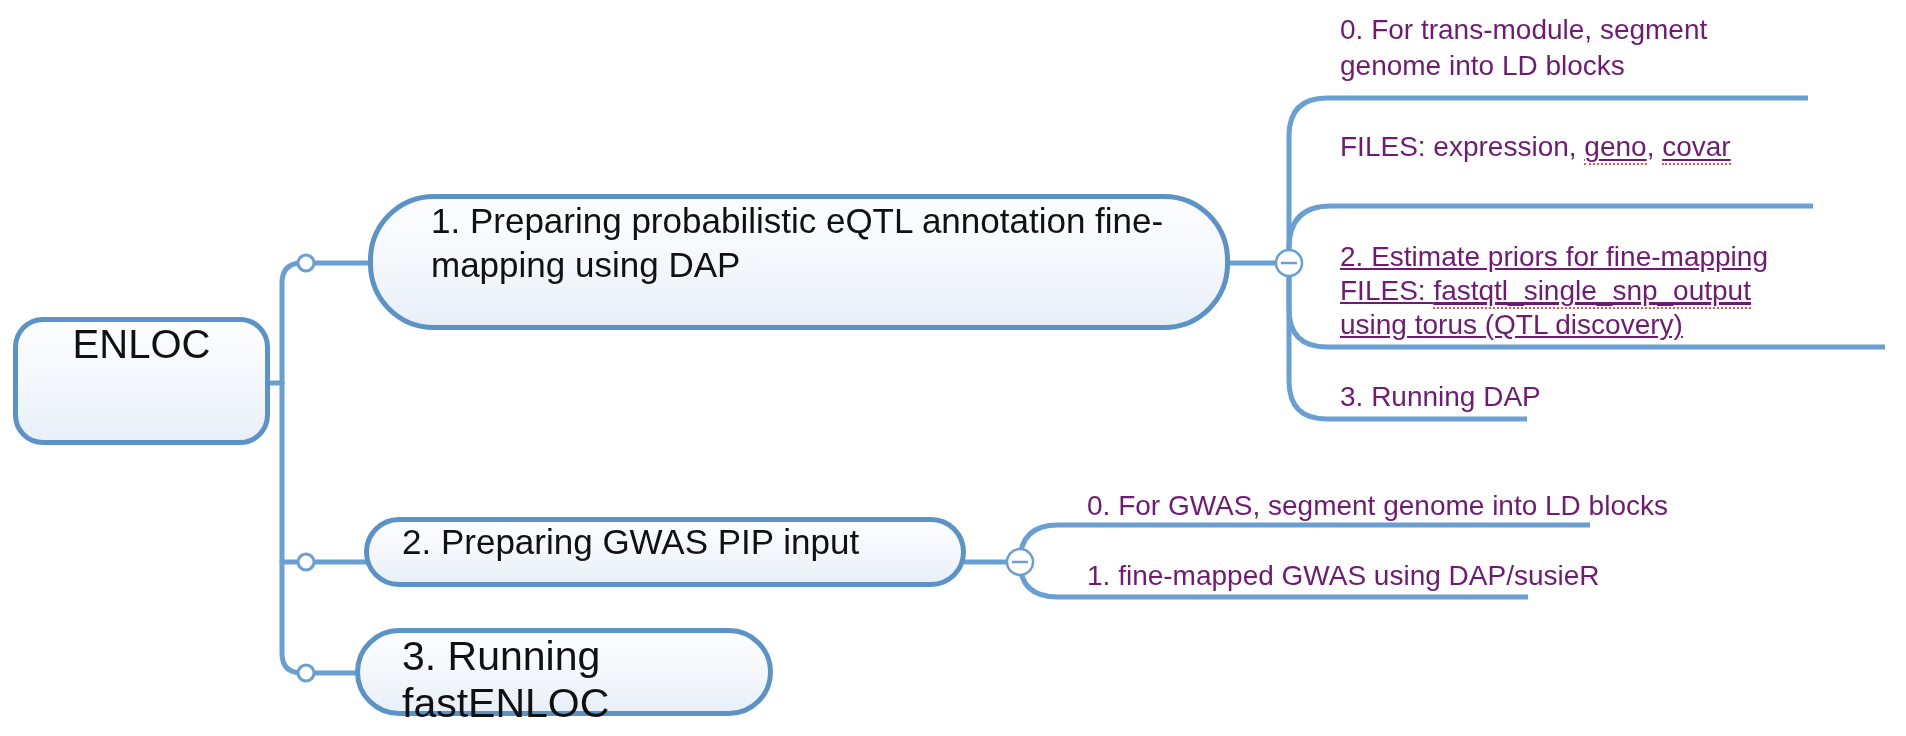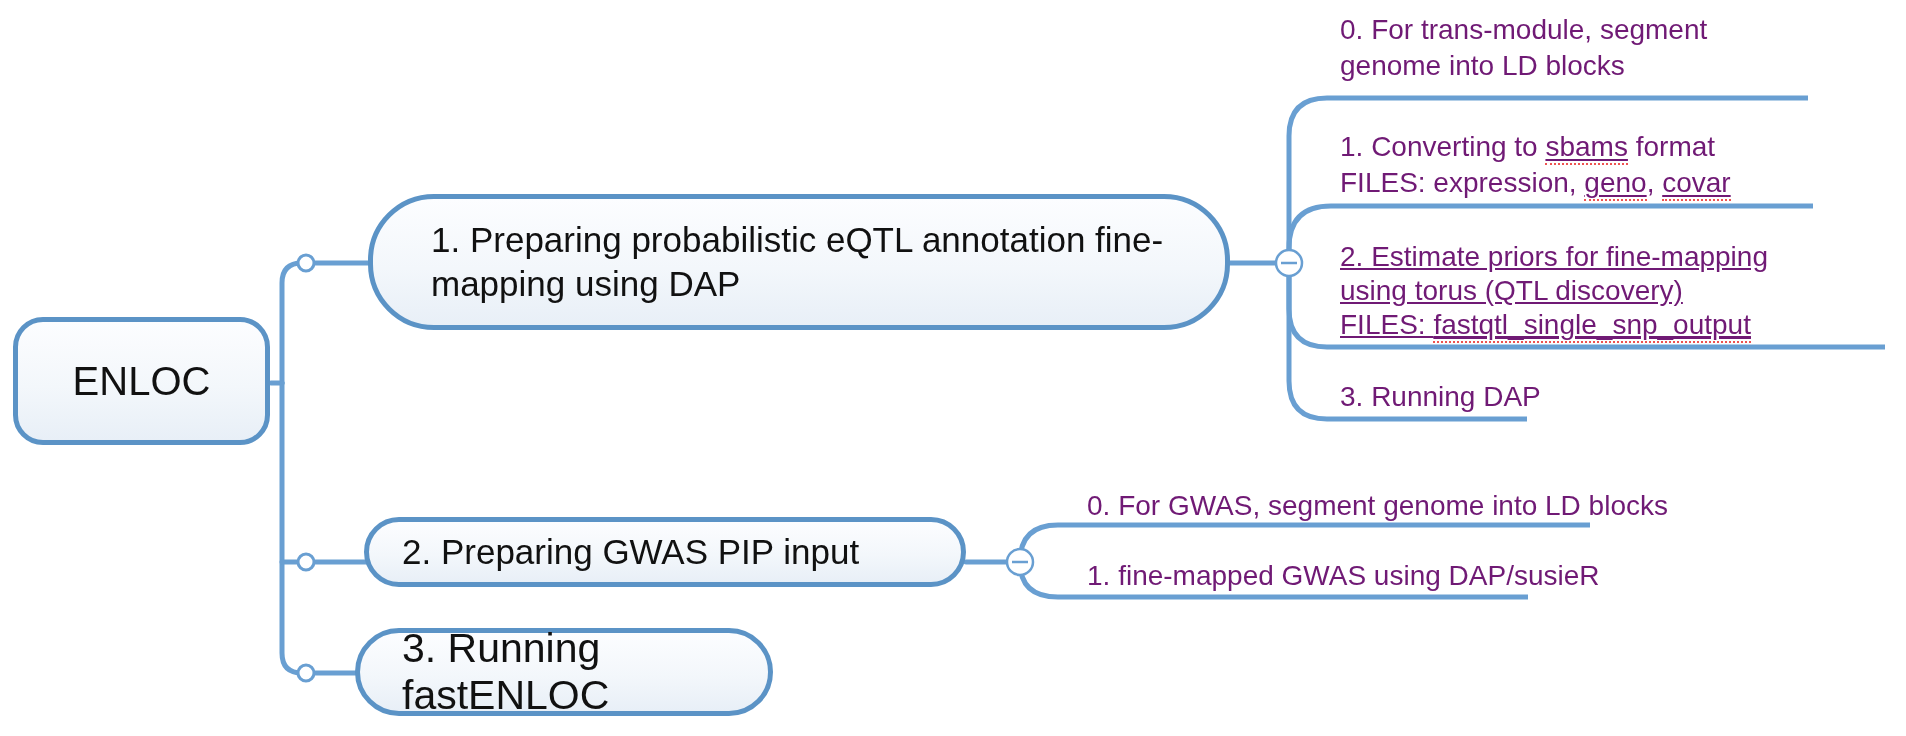--- a/index.html
+++ b/index.html
@@ -11,21 +11,21 @@
     color:#111;
     overflow:hidden;
   }
   #wires{position:absolute;left:0;top:0;width:1906px;height:736px;}
 
   .node{
     position:absolute;
     box-sizing:border-box;
     border:5px solid #5b93c6;
     background:linear-gradient(180deg,#fcfdff 0%,#f3f7fb 55%,#e8eff7 100%);
-    display:flex;align-items:center;
+    display:flex;align-items:flex-start;
     color:#111;
   }
   .node.root{
     left:13px;top:317px;width:257px;height:128px;
     border-radius:30px;
     justify-content:center;
     font-size:40px;
   }
   .node.b1{
     left:368px;top:194px;width:862px;height:136px;
@@ -129,28 +129,27 @@
   <div class="node b3">
     <span>3. Running fastENLOC</span>
   </div>
 
   <div class="leaf l10">
     <div><span>0. For trans-module, segment</span></div>
     <div><span>genome into LD blocks</span></div>
   </div>
 
   <div class="leaf l11">
-    <div><span>1. Converting to </span><span class="mis">sbams</span><span> format</span></div>
     <div><span>FILES: expression, </span><span class="mis">geno</span><span>, </span><span class="mis">covar</span></div>
   </div>
 
   <div class="leaf l12 tight">
     <div><span>2. Estimate priors for fine-mapping</span></div>
+    <div><span>FILES: </span><span class="mis">fastqtl_single_snp_output</span></div>
     <div><span>using torus (QTL discovery)</span></div>
-    <div><span>FILES: </span><span class="mis">fastqtl_single_snp_output</span></div>
   </div>
 
   <div class="leaf l13">
     <div><span>3. Running DAP</span></div>
   </div>
 
   <div class="leaf l20">
     <div><span>0. For GWAS, segment genome into LD blocks</span></div>
   </div>
 

